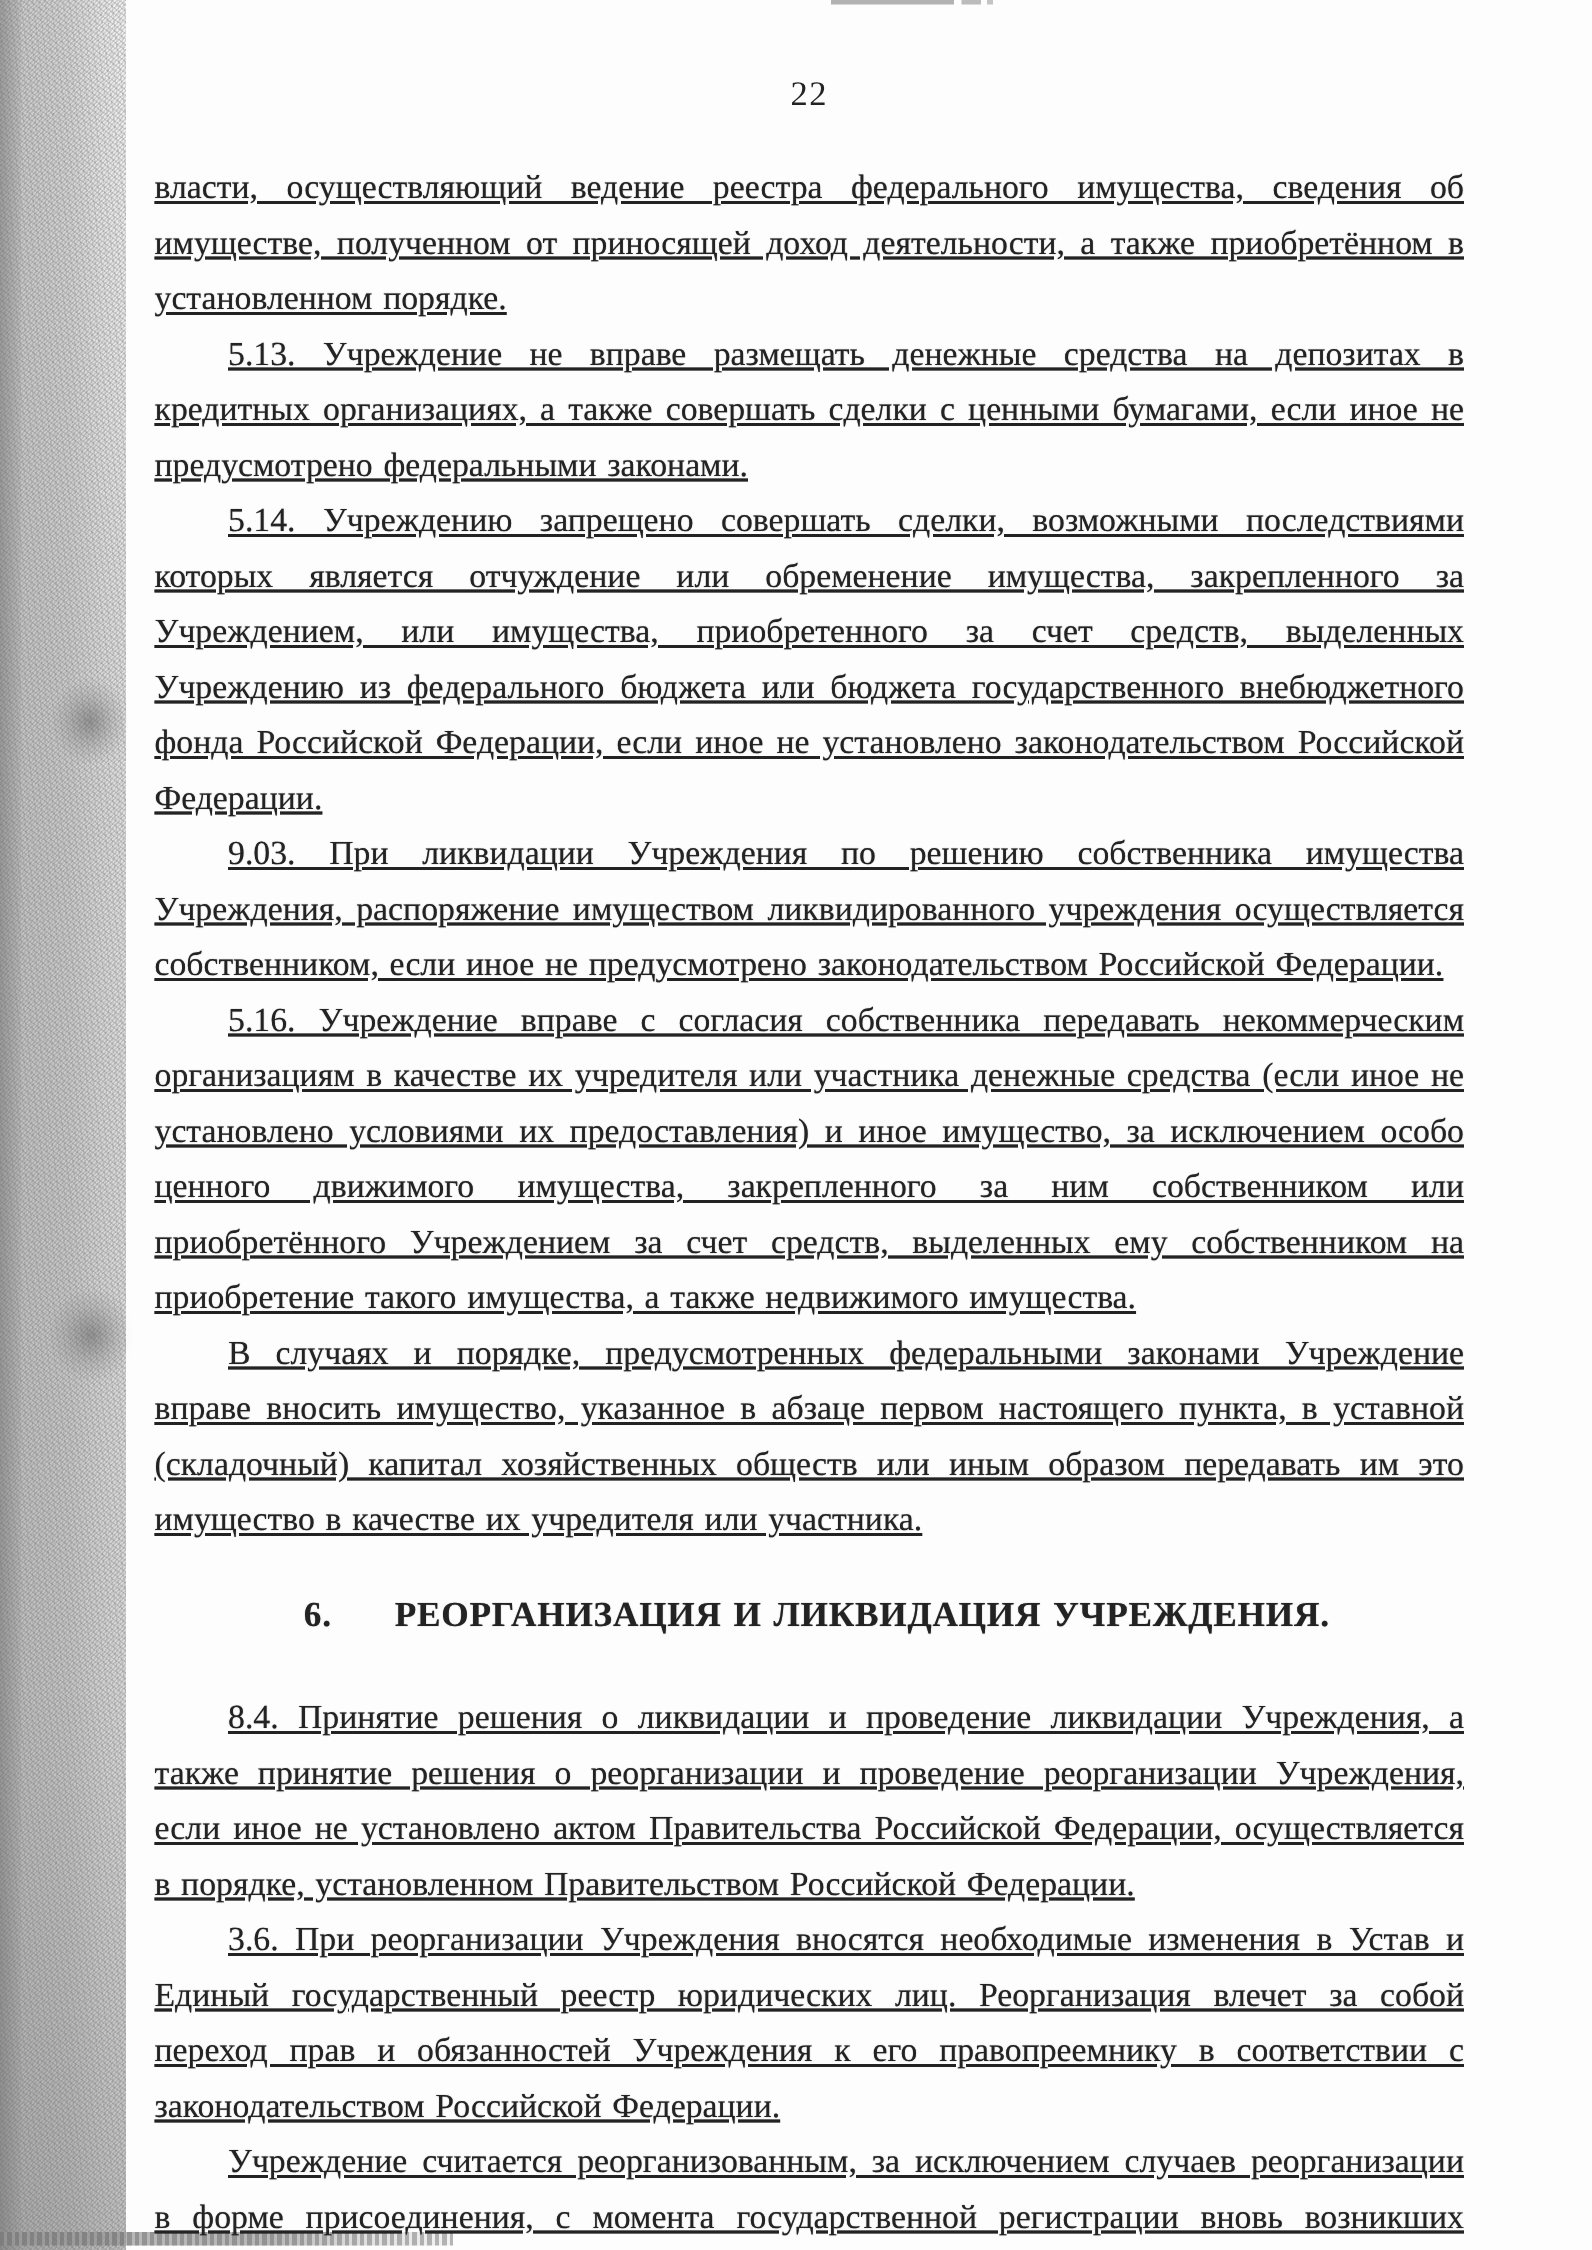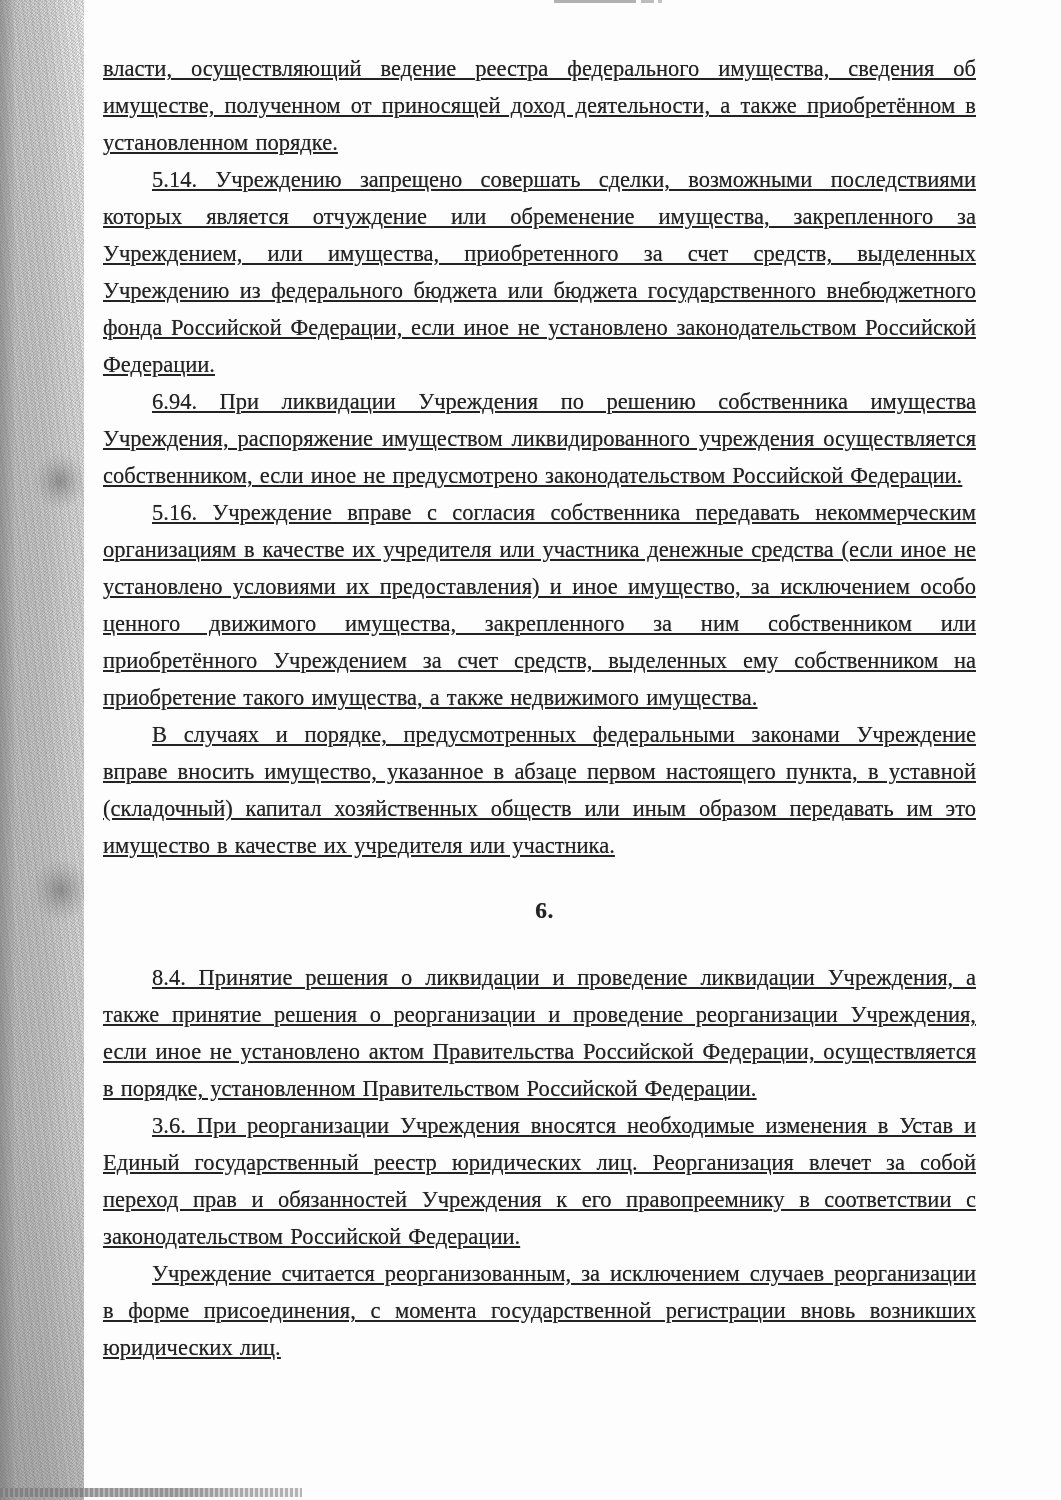--- a/index.html
+++ b/index.html
@@ -110,30 +110,33 @@
 <div class="scan-band"></div>
 <div class="scan-blob blob-1"></div>
 <div class="scan-blob blob-2"></div>
 <div class="scan-topline seg-1"></div>
 <div class="scan-topline seg-2"></div>
 <div class="scan-topline seg-3"></div>
 <div class="scan-bottomline"></div>
 <div class="scan-left-fade"></div>
 
 <div class="page-content">
+  <div class="page-number">22</div>
 
   <div class="doc-body">
     <p class="para no-indent">власти, осуществляющий ведение реестра федерального имущества, сведения об имуществе, полученном от приносящей доход деятельности, а также приобретённом в установленном порядке.</p>
+    <p class="para">5.13. Учреждение не вправе размещать денежные средства на депозитах в кредитных организациях, а также совершать сделки с ценными бумагами, если иное не предусмотрено федеральными законами.</p>
     <p class="para">5.14. Учреждению запрещено совершать сделки, возможными последствиями которых является отчуждение или обременение имущества, закрепленного за Учреждением, или имущества, приобретенного за счет средств, выделенных Учреждению из федерального бюджета или бюджета государственного внебюджетного фонда Российской Федерации, если иное не установлено законодательством Российской Федерации.</p>
-    <p class="para">6.94. При ликвидации Учреждения по решению собственника имущества Учреждения, распоряжение имуществом ликвидированного учреждения осуществляется собственником, если иное не предусмотрено законодательством Российской Федерации.</p>
+    <p class="para">9.03. При ликвидации Учреждения по решению собственника имущества Учреждения, распоряжение имуществом ликвидированного учреждения осуществляется собственником, если иное не предусмотрено законодательством Российской Федерации.</p>
     <p class="para">5.16. Учреждение вправе с согласия собственника передавать некоммерческим организациям в качестве их учредителя или участника денежные средства (если иное не установлено условиями их предоставления) и иное имущество, за исключением особо ценного движимого имущества, закрепленного за ним собственником или приобретённого Учреждением за счет средств, выделенных ему собственником на приобретение такого имущества, а также недвижимого имущества.</p>
     <p class="para">В случаях и порядке, предусмотренных федеральными законами Учреждение вправе вносить имущество, указанное в абзаце первом настоящего пункта, в уставной (складочный) капитал хозяйственных обществ или иным образом передавать им это имущество в качестве их учредителя или участника.</p>
 
     <div class="section-heading">
       <span>6.</span>
+      <span>РЕОРГАНИЗАЦИЯ И ЛИКВИДАЦИЯ УЧРЕЖДЕНИЯ.</span>
     </div>
 
     <p class="para">8.4. Принятие решения о ликвидации и проведение ликвидации Учреждения, а также принятие решения о реорганизации и проведение реорганизации Учреждения, если иное не установлено актом Правительства Российской Федерации, осуществляется в порядке, установленном Правительством Российской Федерации.</p>
     <p class="para">3.6. При реорганизации Учреждения вносятся необходимые изменения в Устав и Единый государственный реестр юридических лиц. Реорганизация влечет за собой переход прав и обязанностей Учреждения к его правопреемнику в соответствии с законодательством Российской Федерации.</p>
     <p class="para">Учреждение считается реорганизованным, за исключением случаев реорганизации в форме присоединения, с момента государственной регистрации вновь возникших юридических лиц.</p>
 
   </div>
 </div>
 
 </body></html>

